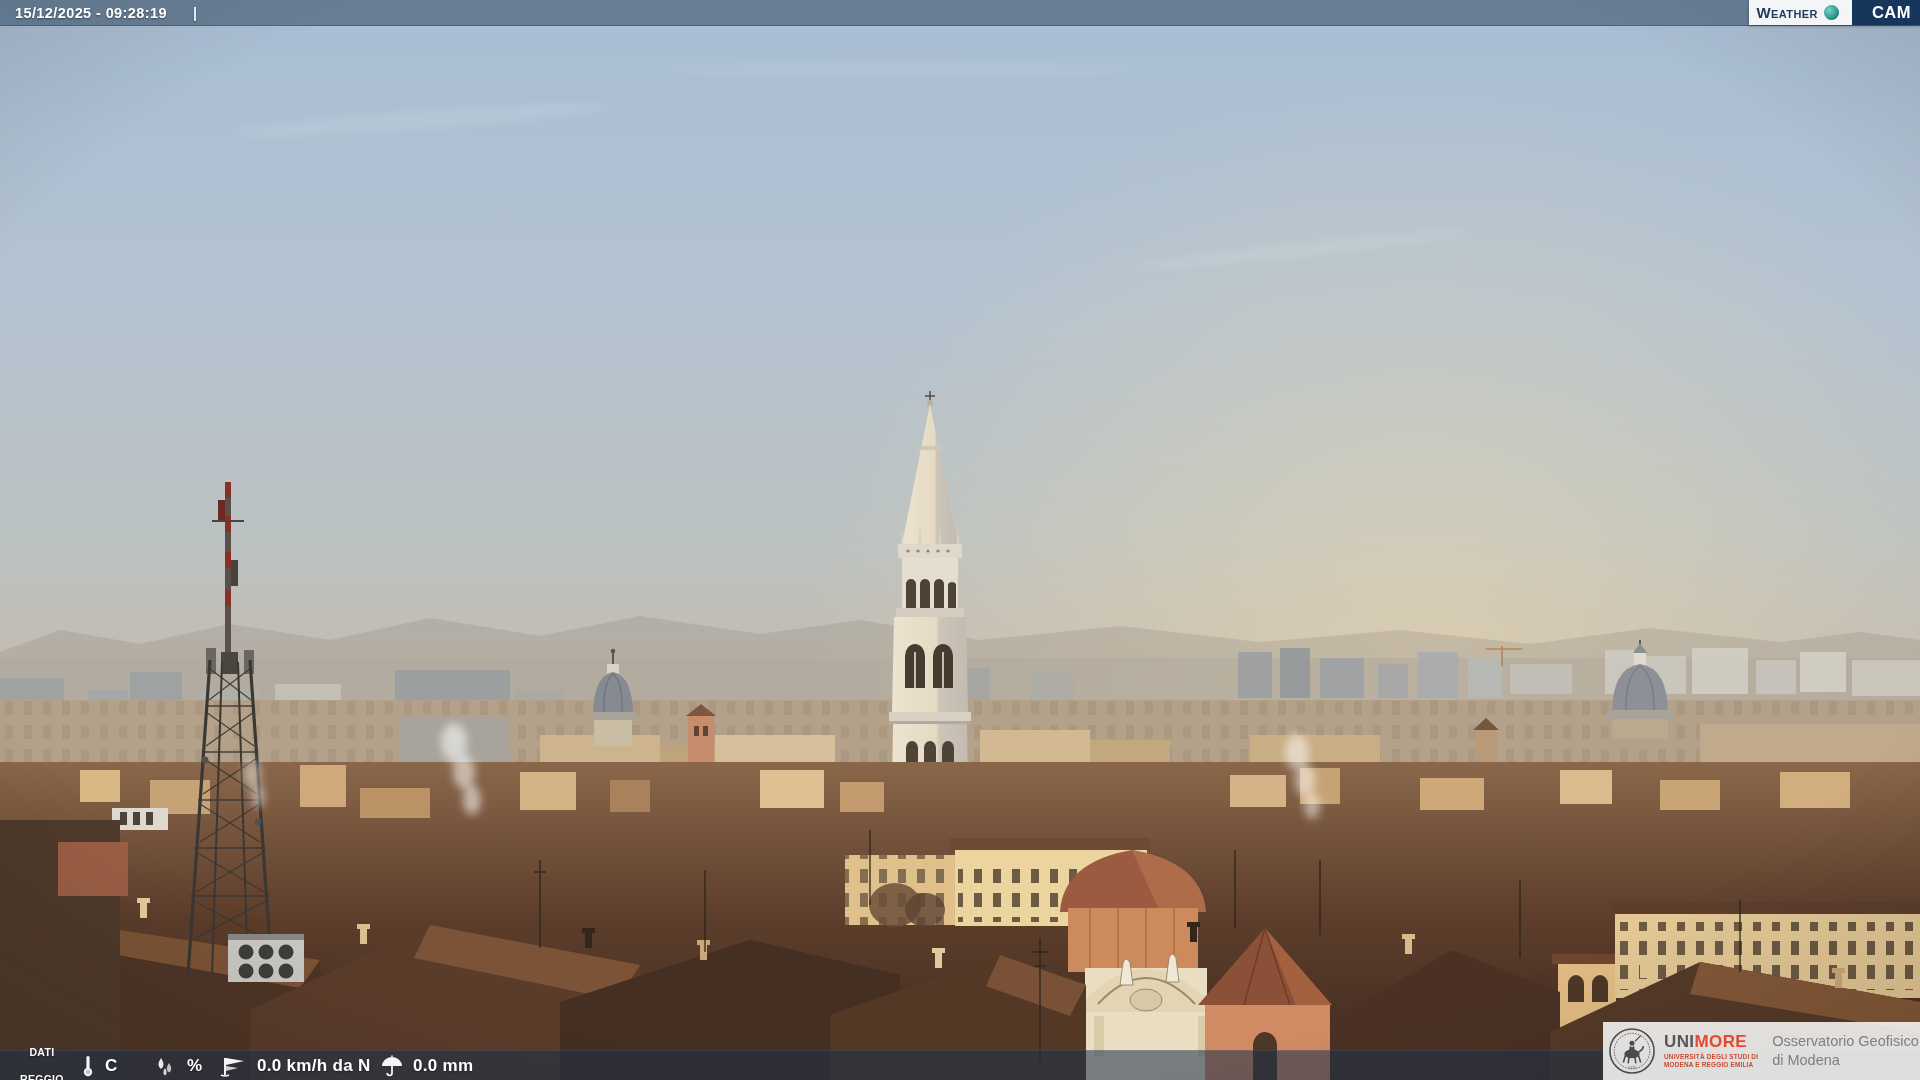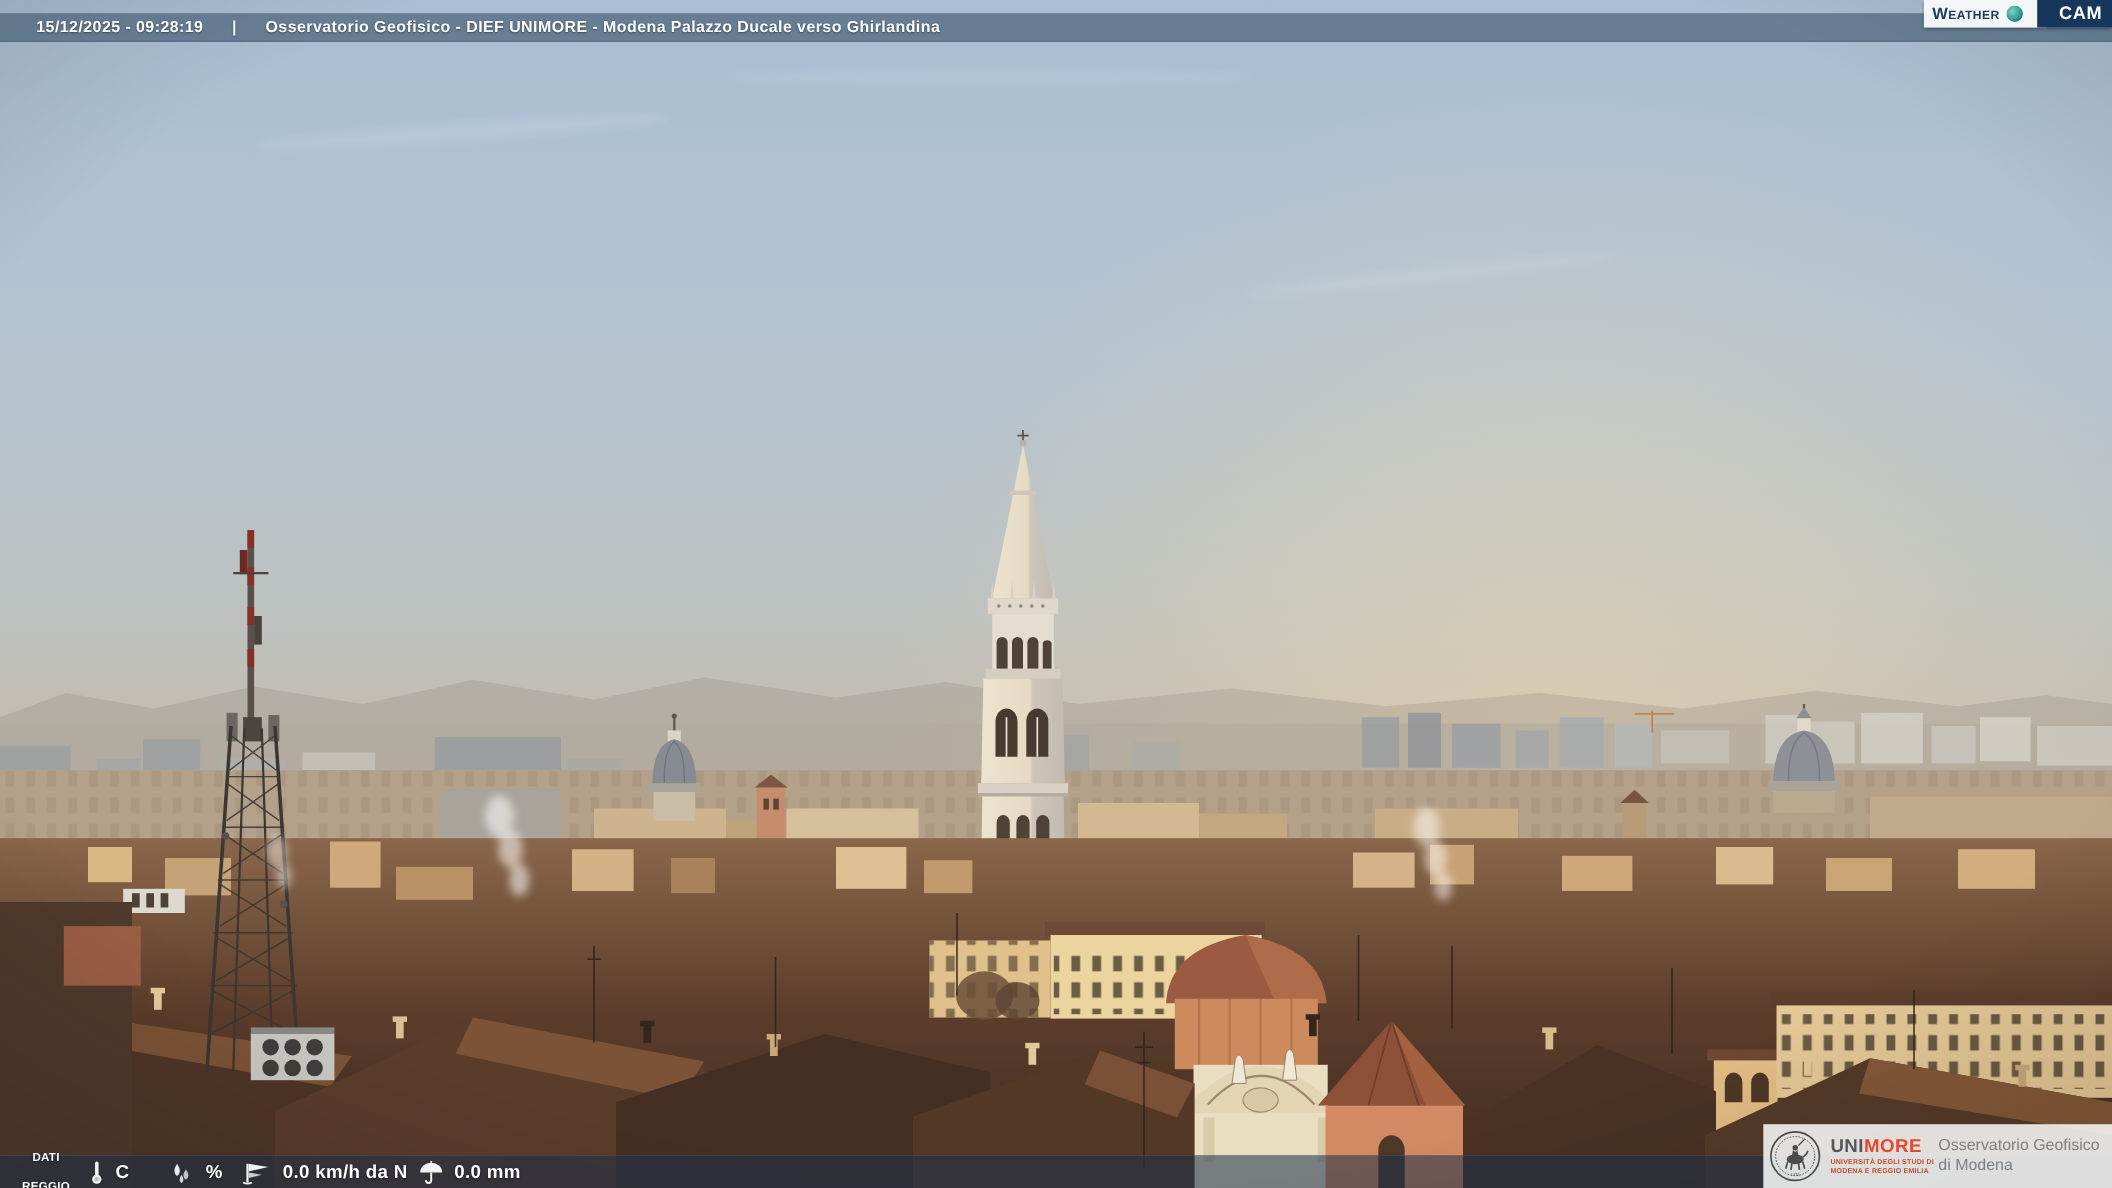--- a/index.html
+++ b/index.html
@@ -3,23 +3,23 @@
 <meta charset="utf-8">
 <style>
   html,body{margin:0;padding:0;background:#000;}
   .stage{position:relative;width:1920px;height:1080px;overflow:hidden;
          font-family:"Liberation Sans",sans-serif;}
   .scene{position:absolute;inset:0;display:block;}
 
   
   .topbar{position:absolute;top:0;left:0;width:100%;height:26px;
     background:rgba(62,85,108,.62);border-bottom:1px solid rgba(20,35,55,.30);
-    display:flex;align-items:center;box-sizing:border-box;padding-left:33px;
+    display:flex;align-items:center;box-sizing:border-box;padding-left:15px;
     color:#fff;font-weight:bold;font-size:14.5px;letter-spacing:.4px;
-    text-shadow:0 1px 2px rgba(0,0,0,.45);white-space:nowrap;margin-top:12px;}
+    text-shadow:0 1px 2px rgba(0,0,0,.45);white-space:nowrap;}
   .topbar .sep{margin:0 26px;opacity:.9;}
 
   
   .wcam{position:absolute;top:0;right:0;height:25px;display:flex;align-items:stretch;
     font-weight:bold;box-shadow:0 1px 3px rgba(0,0,0,.35);}
   .wc-left{background:#f3f5f7;display:flex;align-items:center;padding:0 20px 0 8px;}
   .wc-weather{color:#1d3a5f;font-size:15px;font-variant:small-caps;letter-spacing:.4px;}
   .wc-globe{width:15px;height:15px;border-radius:50%;margin:0 0 0 4px;
     background:radial-gradient(circle at 35% 35%, #7fd0c0 0%, #2f9e8f 55%, #17365c 100%);
     border:2px solid #f3f5f7;position:relative;z-index:2;}
@@ -41,21 +41,21 @@
   
   .uni{position:absolute;left:1603px;top:1022px;width:317px;height:58px;
     background:rgba(255,255,255,.84);display:flex;align-items:center;box-sizing:border-box;
     padding:0 6px 0 5px;}
   .seal{flex:0 0 auto;margin-right:8px;}
   .brand{flex:0 0 auto;display:flex;flex-direction:column;justify-content:center;}
   .brandword{font-weight:bold;font-size:17px;letter-spacing:.4px;line-height:1;}
   .brandword .uni-g{color:#55575c;} .brandword .more-r{color:#e2492f;}
   .brandsub{margin-top:3px;font-size:6.4px;font-weight:bold;color:#cd4a2d;
     letter-spacing:.2px;line-height:1.25;}
-  .org{margin-left:4px;color:#7e8084;font-size:14.5px;line-height:1.3;white-space:nowrap;}
+  .org{margin-left:14px;color:#7e8084;font-size:14.5px;line-height:1.3;white-space:nowrap;}
 </style>
 </head>
 <body>
 
 <div class="stage">
 
   <svg class="scene" viewBox="0 0 1920 1080" aria-hidden="true">
     <defs>
       <linearGradient id="sky" x1="0" y1="0" x2="0" y2="1">
         <stop offset="0" stop-color="#a9bed4"></stop>
@@ -451,21 +451,20 @@
           <ellipse cx="1297" cy="752" rx="12" ry="18"></ellipse>
         </g>
     </g>
 
     <rect width="1920" height="1080" fill="url(#vig)"></rect>
   </svg>
 
   <header class="topbar">
     <span>15/12/2025 - 09:28:19</span>
     <span class="sep">|</span>
-    <span>Osservatorio Geofisico - DIEF UNIMORE - Modena Palazzo Ducale verso Ghirlandina</span>
   </header>
 
   <div class="wcam">
     <span class="wc-left">
       <span class="wc-weather">Weather</span>
       <span class="wc-globe"></span>
     </span>
     <span class="wc-right">CAM</span>
   </div>
 

